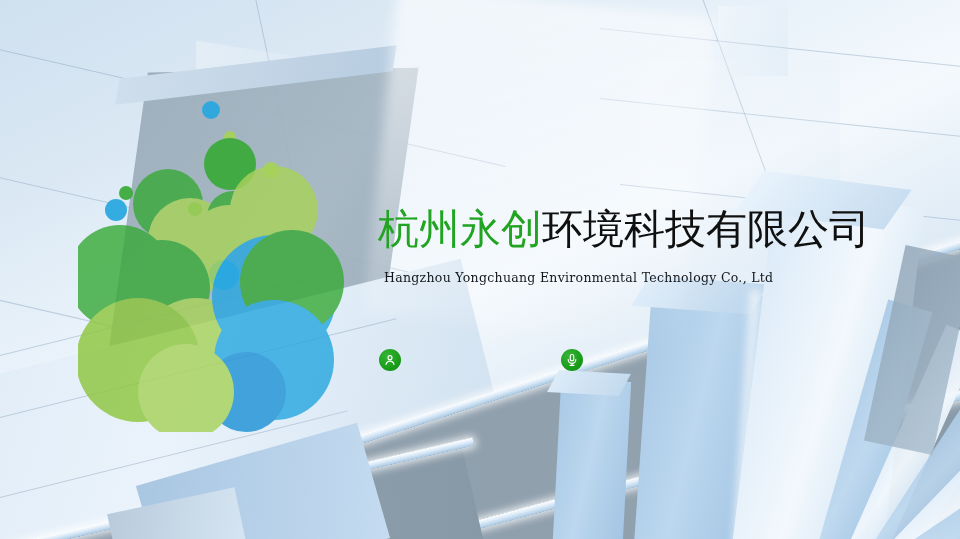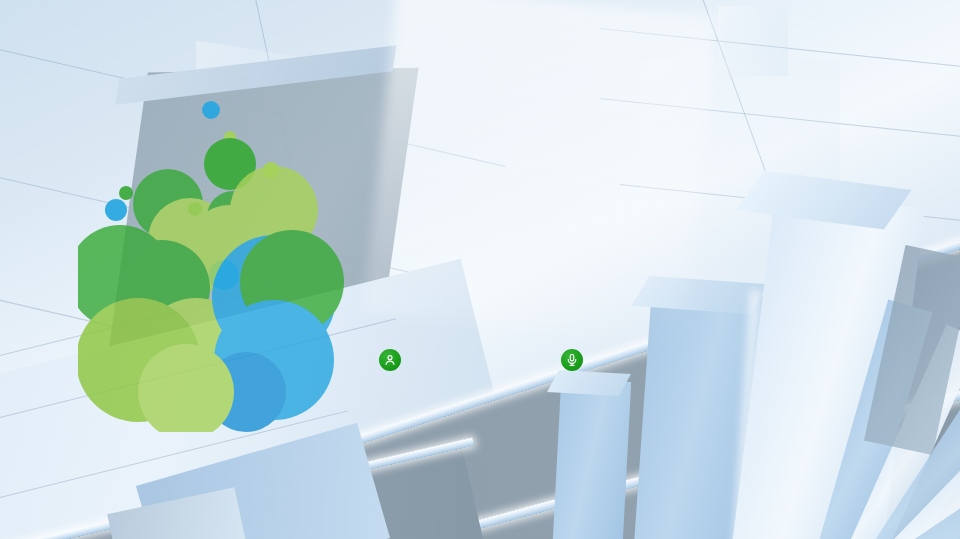--- a/index.html
+++ b/index.html
@@ -227,20 +227,24 @@
         <circle cx="60" cy="268" r="62" fill="#8ec63f"></circle>
         <circle cx="196" cy="205" r="62" fill="#29a8e0"></circle>
         <circle cx="214" cy="190" r="52" fill="#3aaa3a"></circle>
         <circle cx="196" cy="268" r="60" fill="#29a8e0"></circle>
         <circle cx="168" cy="300" r="40" fill="#1f93d6"></circle>
         <circle cx="108" cy="300" r="48" fill="#a7d25a"></circle>
       </g>
     </svg>
   </div>
 
+  <div id="title-block">
+    <h1 id="main-title"><span class="green">杭州永创</span><span class="dark">环境科技有限公司</span></h1>
+    <div id="sub-title">Hangzhou Yongchuang Environmental Technology Co., Ltd</div>
+  </div>
 
   <div id="icon-user" class="act-icon">
     <svg viewBox="0 0 24 24" fill="none" stroke="#ffffff" stroke-width="2" stroke-linecap="round" stroke-linejoin="round">
       <circle cx="12" cy="8" r="3.4"></circle>
       <path d="M5.2 19.5c.9-3.6 3.6-5.6 6.8-5.6s5.9 2 6.8 5.6"></path>
     </svg>
   </div>
 
   <div id="icon-mic" class="act-icon">
     <svg viewBox="0 0 24 24" fill="none" stroke="#ffffff" stroke-width="2" stroke-linecap="round" stroke-linejoin="round">

